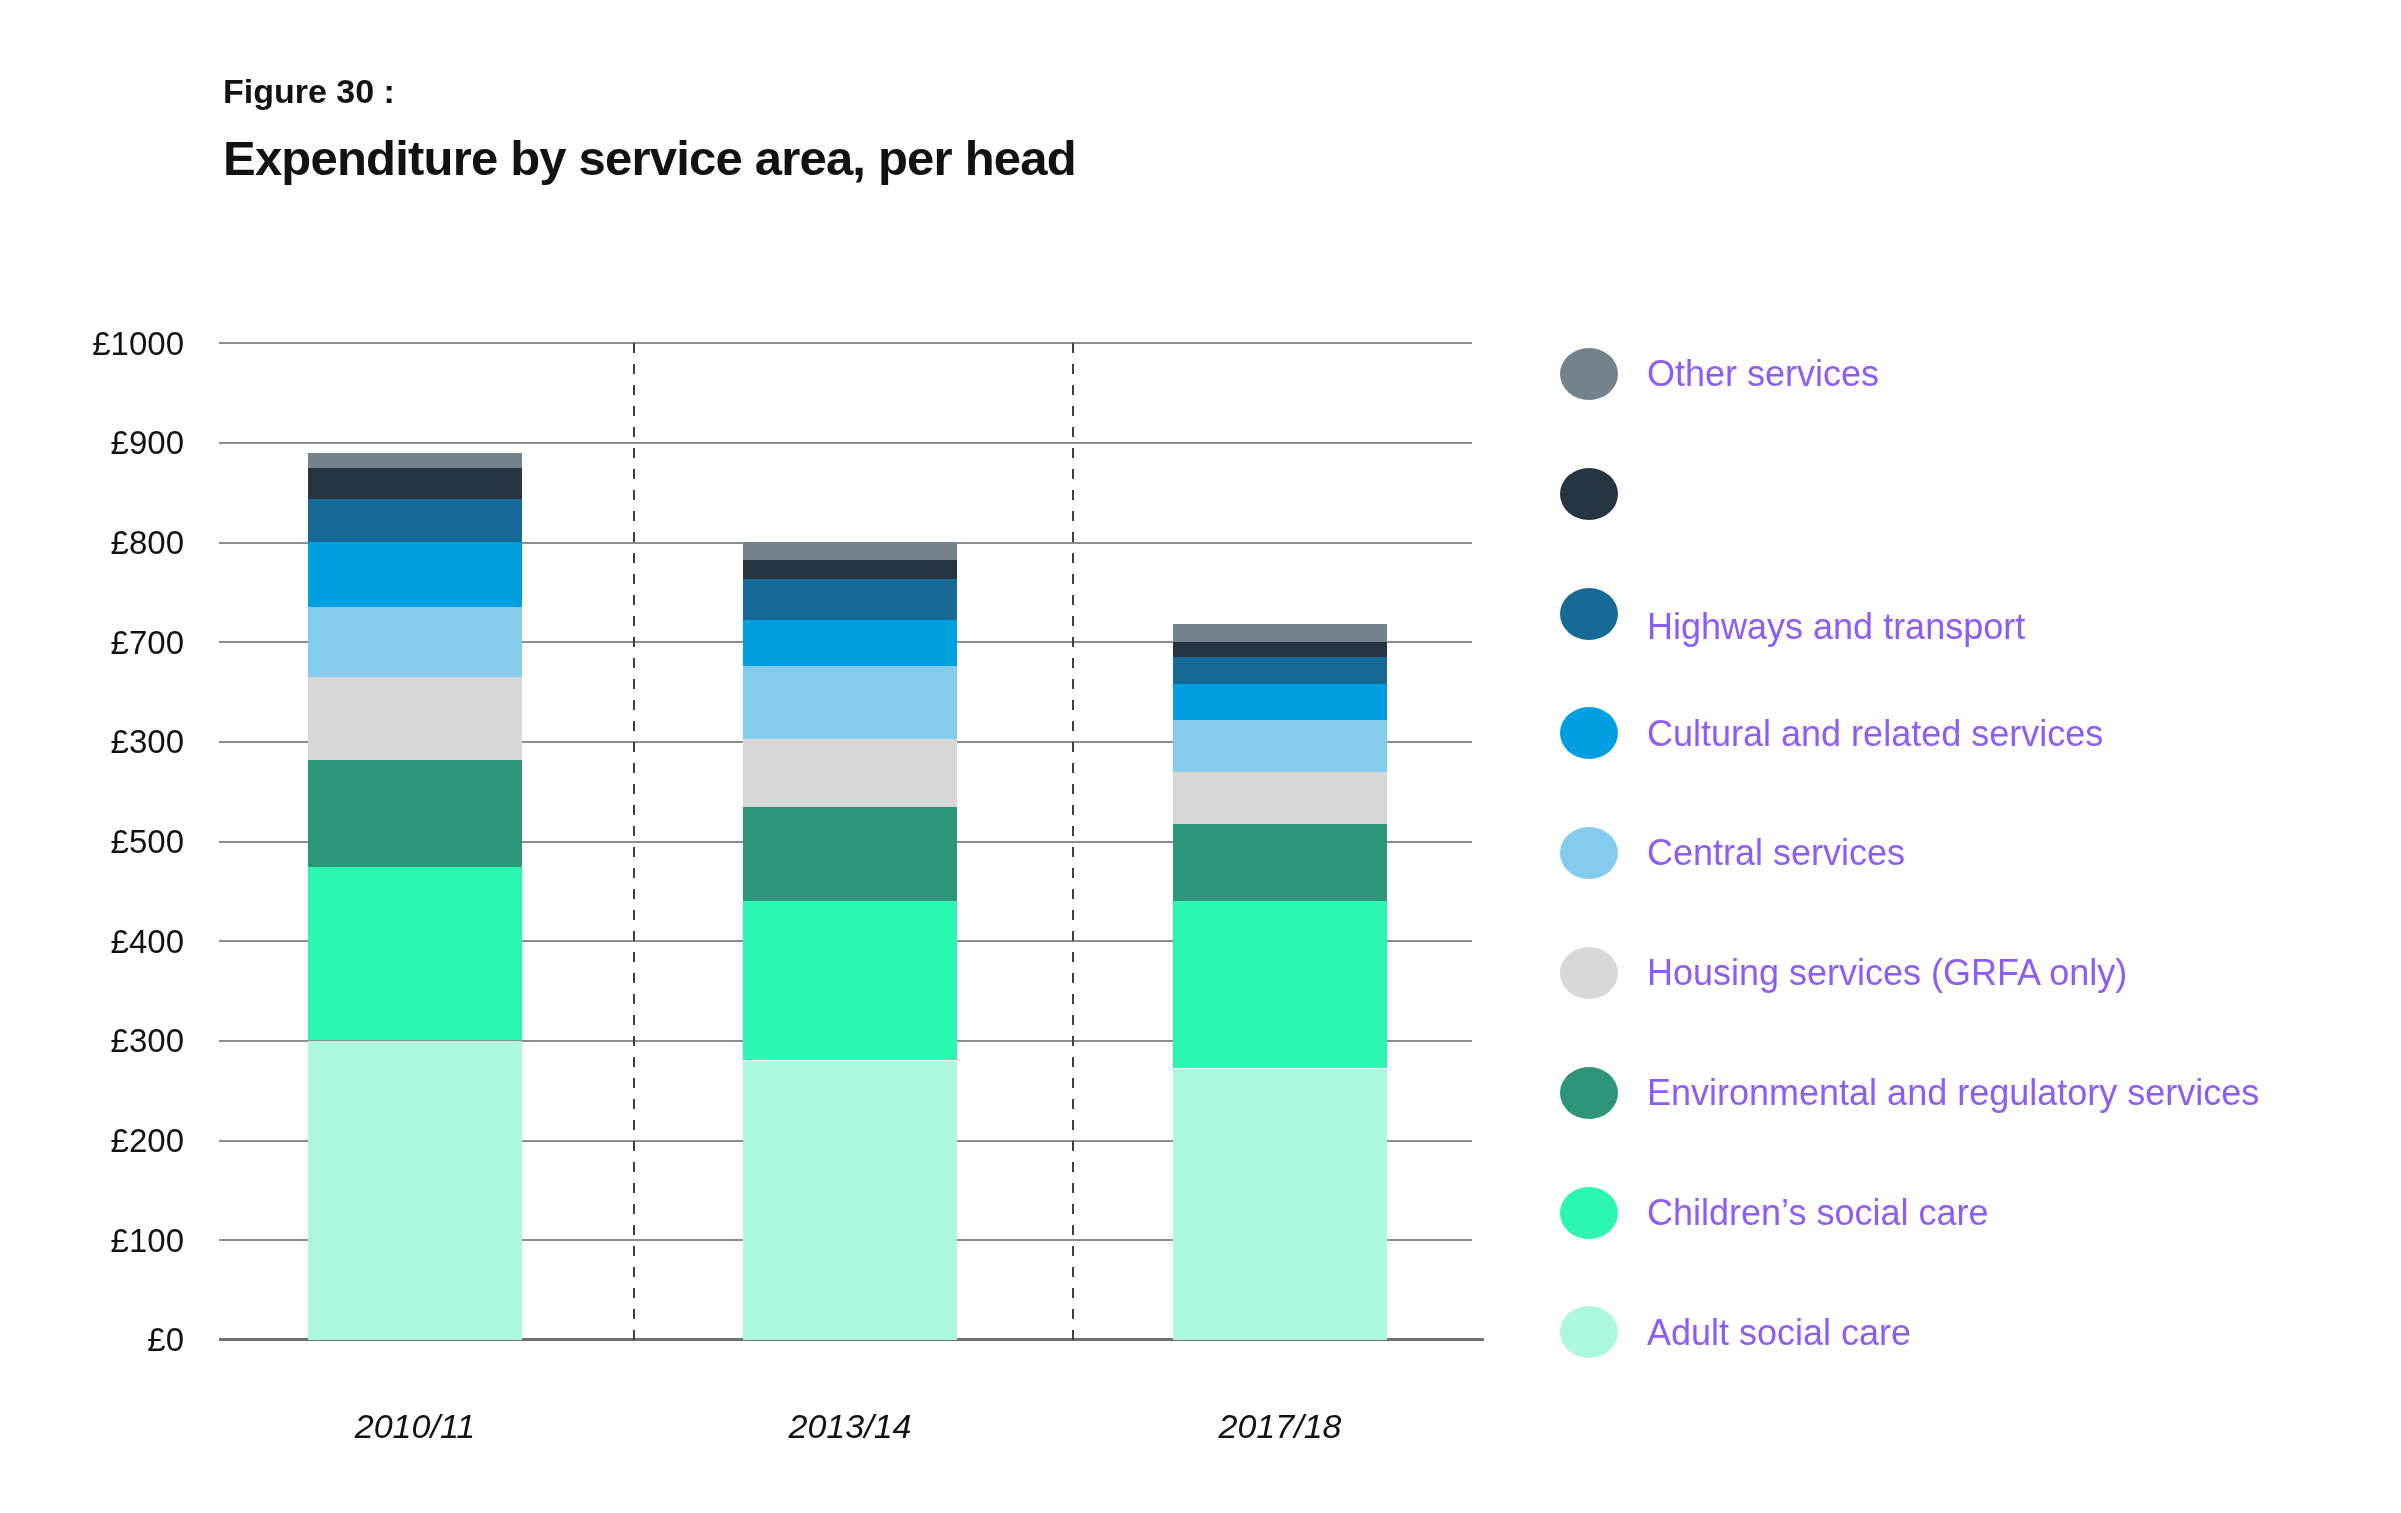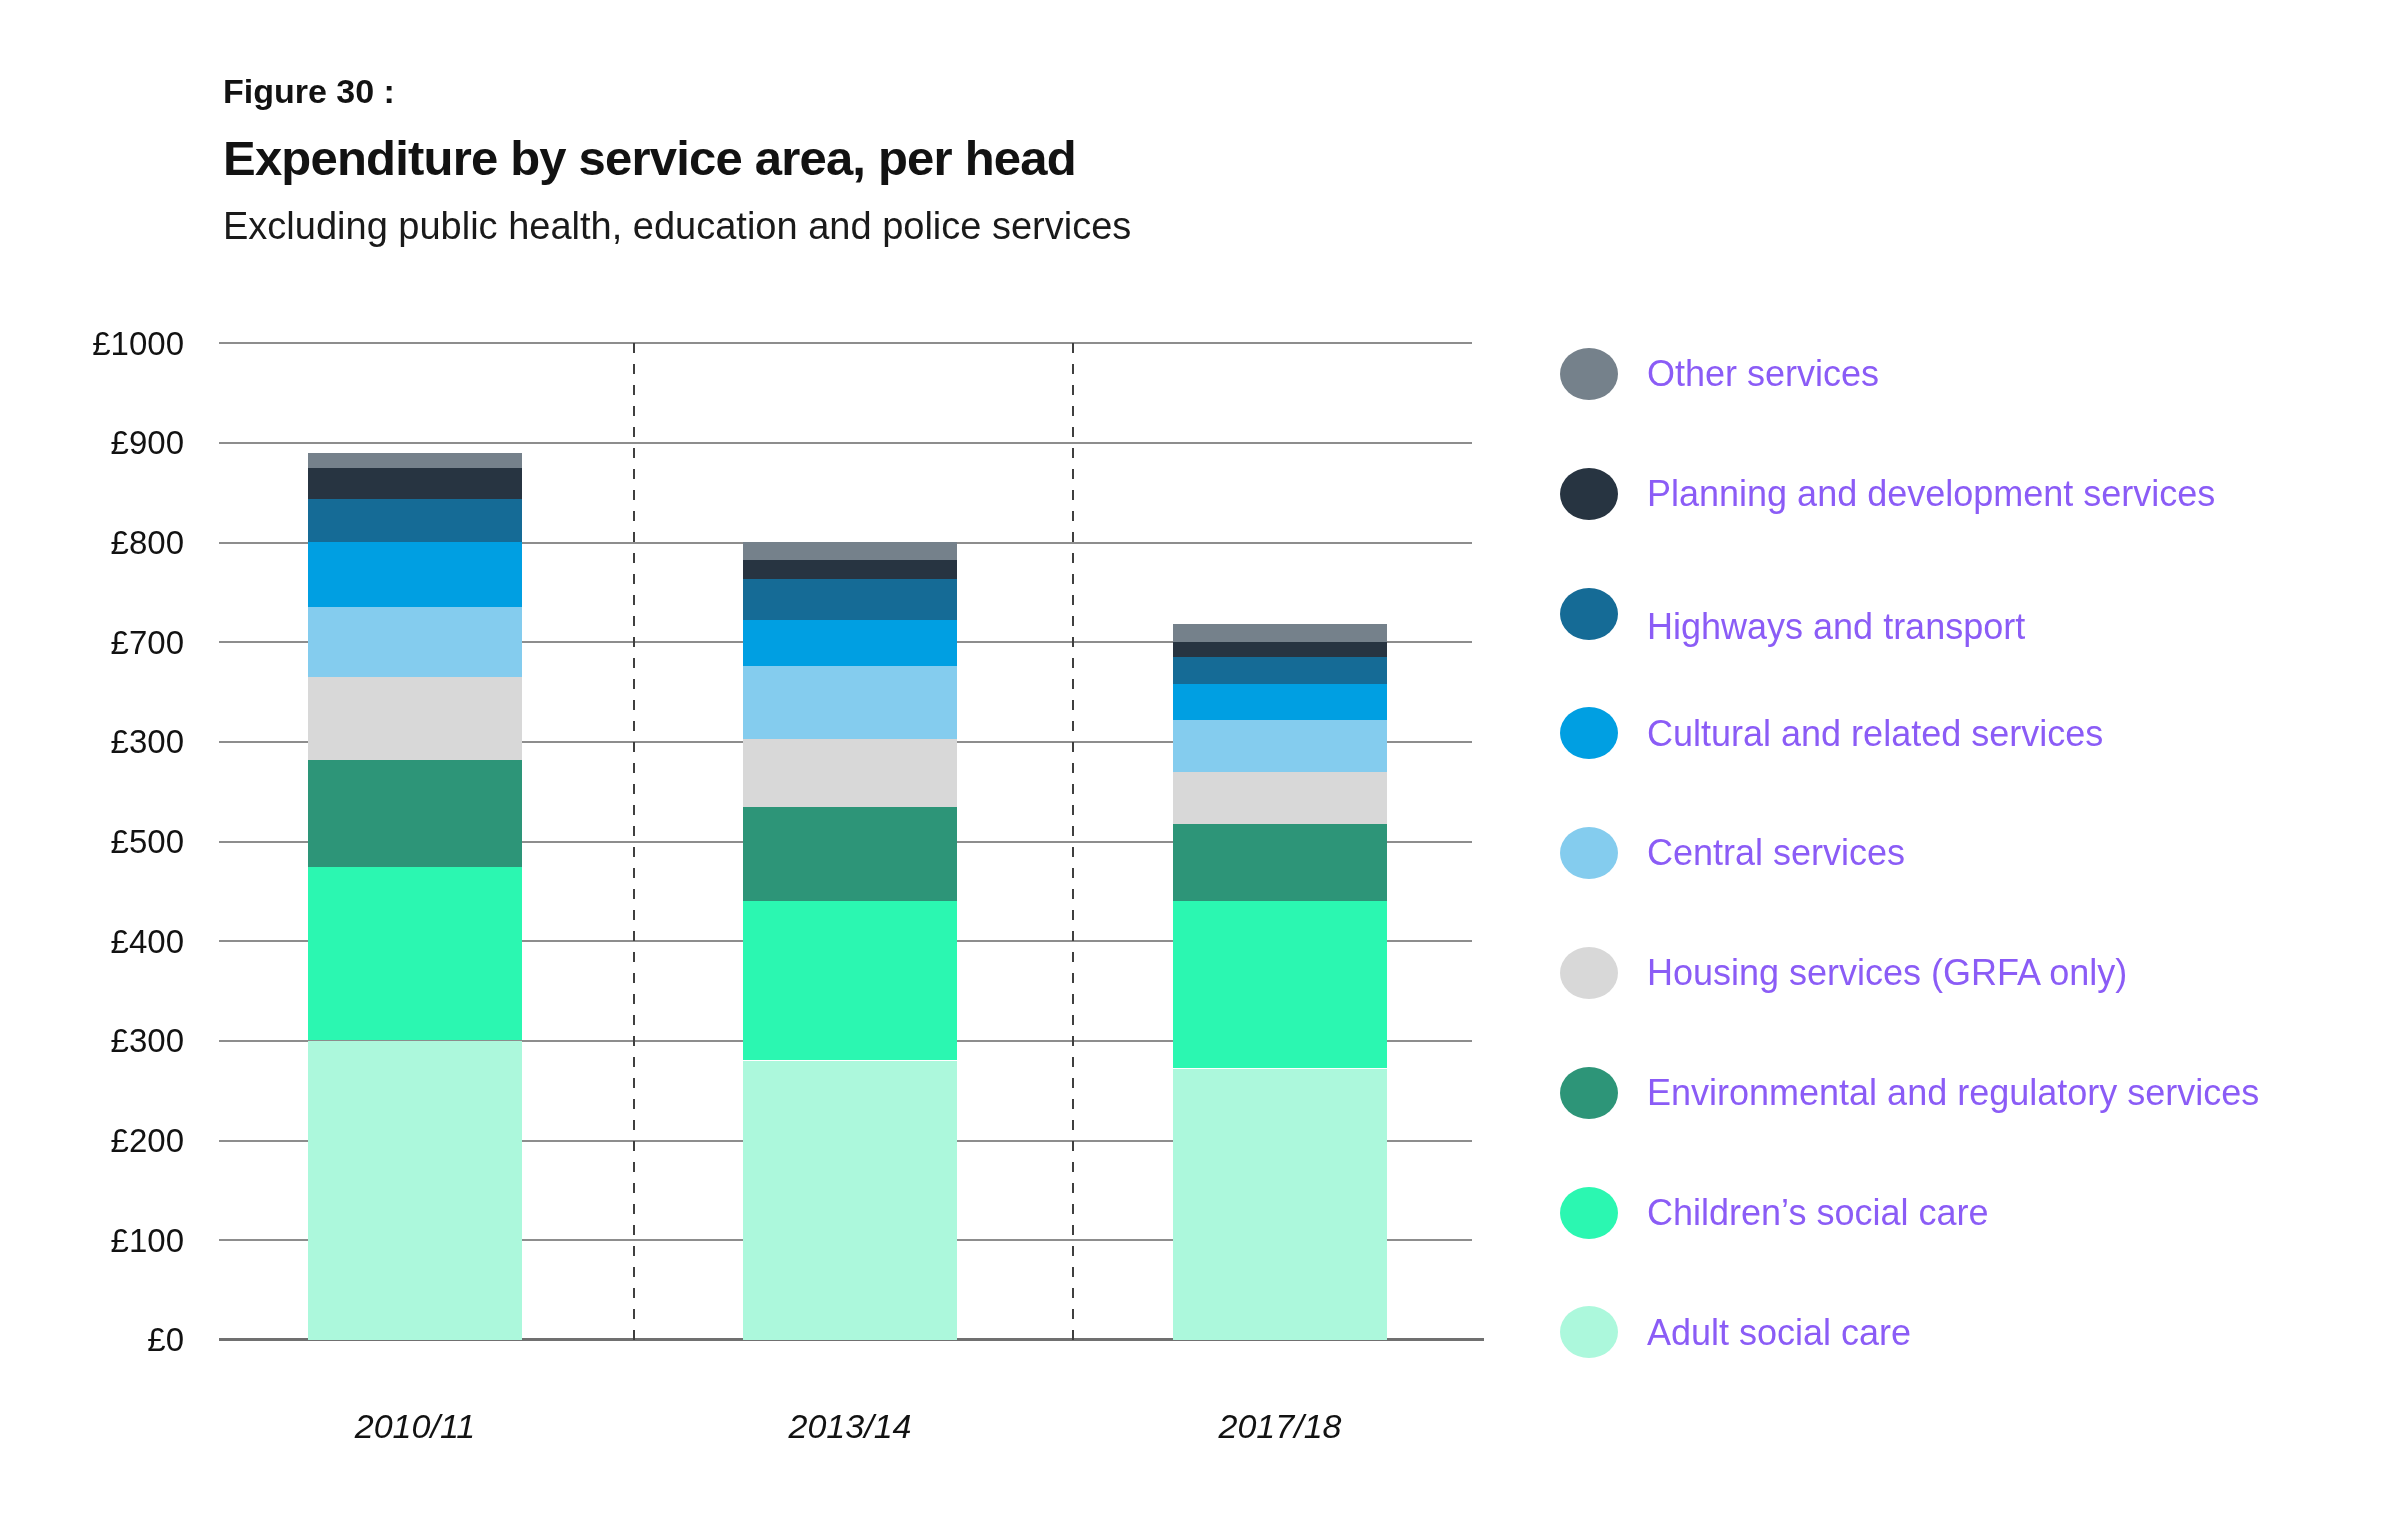--- a/index.html
+++ b/index.html
@@ -53,21 +53,20 @@
     position: absolute;
     font-size: 36px; color: #8b5cf6; line-height: 1; white-space: nowrap;
   }
 </style>
 </head>
 <body>
 
 <div class="page">
   <div class="figure-label">Figure 30 :</div>
   <div class="chart-title">Expenditure by service area, per head</div>
-  <div class="chart-subtitle">Excluding public health, education and police services</div>
   <div class="plot" id="plot">
       <div class="gridline base" style="left: 219px; top: 1338px; width: 1265px;"></div>
       <div class="ytick" style="left: 43px; top: 1323px;">£0</div>
       <div class="gridline" style="left: 219px; top: 1239px; width: 1253px;"></div>
       <div class="ytick" style="left: 43px; top: 1224px;">£100</div>
       <div class="gridline" style="left: 219px; top: 1140px; width: 1253px;"></div>
       <div class="ytick" style="left: 43px; top: 1124px;">£200</div>
       <div class="gridline" style="left: 219px; top: 1040px; width: 1253px;"></div>
       <div class="ytick" style="left: 43px; top: 1024px;">£300</div>
       <div class="gridline" style="left: 219px; top: 940px; width: 1253px;"></div>
@@ -112,21 +111,20 @@
       <div class="bar-seg" title="Housing services (GRFA only) (2017/18): £52" style="left: 1173px; top: 772px; width: 214px; height: 52px; background: rgb(216, 216, 216);"></div>
       <div class="bar-seg" title="Central services (2017/18): £52" style="left: 1173px; top: 720px; width: 214px; height: 52px; background: rgb(132, 204, 238);"></div>
       <div class="bar-seg" title="Cultural and related services (2017/18): £36" style="left: 1173px; top: 684px; width: 214px; height: 36px; background: rgb(0, 159, 226);"></div>
       <div class="bar-seg" title="Highways and transport (2017/18): £27" style="left: 1173px; top: 657px; width: 214px; height: 27px; background: rgb(21, 107, 150);"></div>
       <div class="bar-seg" title="Planning and development services (2017/18): £15" style="left: 1173px; top: 642px; width: 214px; height: 15px; background: rgb(39, 52, 65);"></div>
       <div class="bar-seg" title="Other services (2017/18): £18" style="left: 1173px; top: 624px; width: 214px; height: 18px; background: rgb(117, 129, 139);"></div>
       <div class="xtick" style="left: 1139px; top: 1409px;">2017/18</div>
       <div class="legend-dot" style="left: 1560px; top: 348px; width: 58px; height: 52px; background: rgb(117, 129, 139);"></div>
       <div class="legend-label" style="left: 1647px; top: 356px;">Other services</div>
       <div class="legend-dot" style="left: 1560px; top: 468px; width: 58px; height: 52px; background: rgb(39, 52, 65);"></div>
-      <div class="legend-label" style="left: 1647px; top: 476px;">Planning and development services</div>
       <div class="legend-dot" style="left: 1560px; top: 588px; width: 58px; height: 52px; background: rgb(21, 107, 150);"></div>
       <div class="legend-label" style="left: 1647px; top: 609px;">Highways and transport</div>
       <div class="legend-dot" style="left: 1560px; top: 707px; width: 58px; height: 52px; background: rgb(0, 159, 226);"></div>
       <div class="legend-label" style="left: 1647px; top: 716px;">Cultural and related services</div>
       <div class="legend-dot" style="left: 1560px; top: 827px; width: 58px; height: 52px; background: rgb(132, 204, 238);"></div>
       <div class="legend-label" style="left: 1647px; top: 835px;">Central services</div>
       <div class="legend-dot" style="left: 1560px; top: 947px; width: 58px; height: 52px; background: rgb(216, 216, 216);"></div>
       <div class="legend-label" style="left: 1647px; top: 955px;">Housing services (GRFA only)</div>
       <div class="legend-dot" style="left: 1560px; top: 1067px; width: 58px; height: 52px; background: rgb(45, 149, 120);"></div>
       <div class="legend-label" style="left: 1647px; top: 1075px;">Environmental and regulatory services</div>

